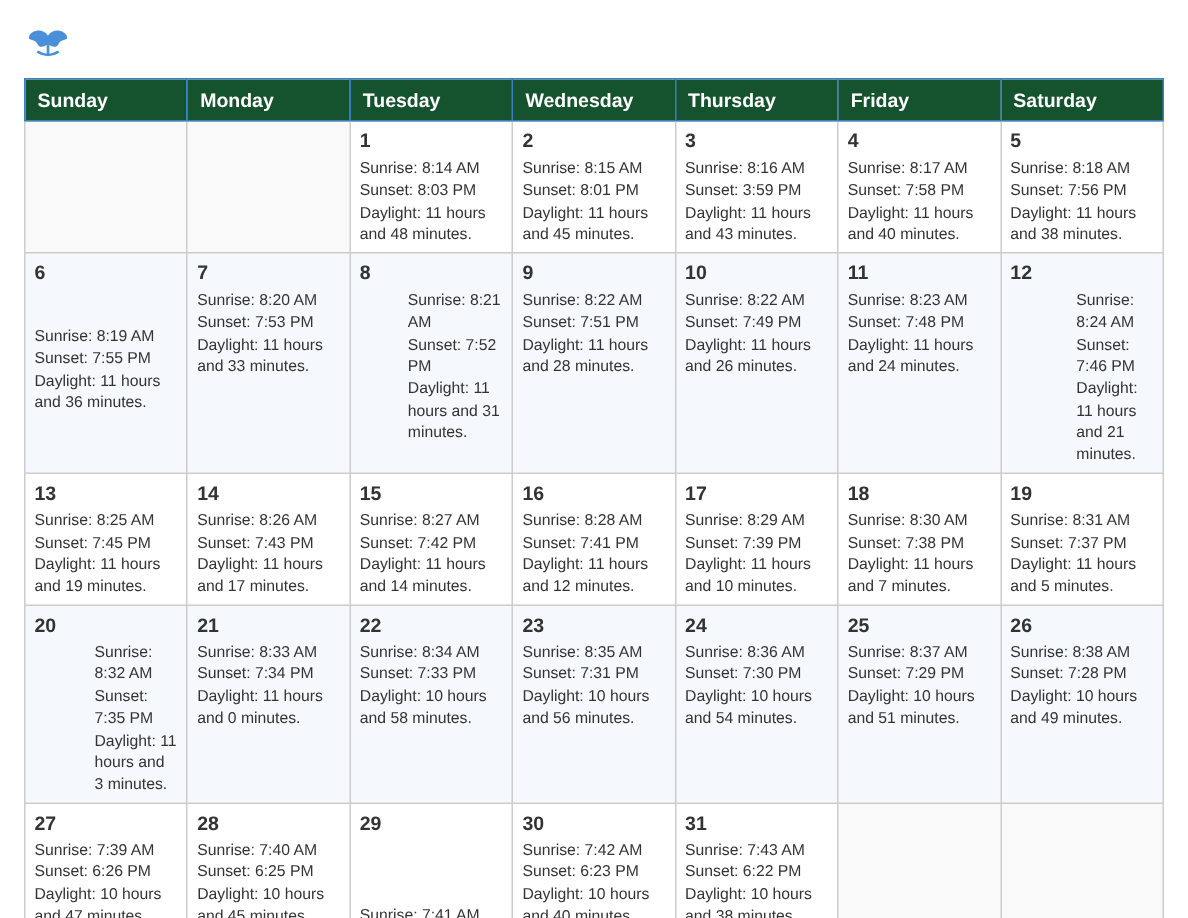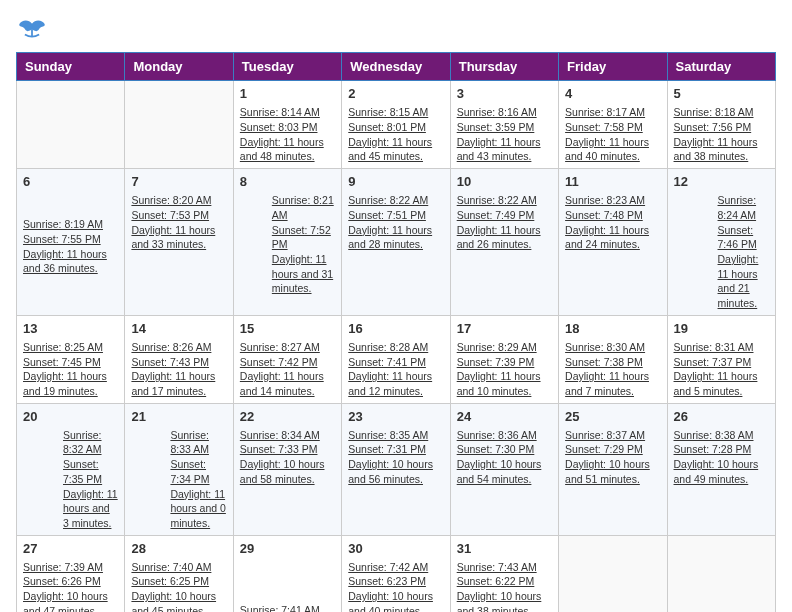--- a/index.html
+++ b/index.html
@@ -43,21 +43,21 @@
       color: #444;
       margin-top: 2px;
     }
     .calendar {
       width: 100%;
       border-collapse: collapse;
       margin-top: 8px;
       font-size: 11px;
     }
     .calendar th {
-      background: #701a75;
+      background: #14532d;
       color: #fff;
       text-align: left;
       padding: 6px 8px;
       font-size: 13px;
       font-weight: 600;
       border: 1px solid #3a7fc1;
     }
     .calendar td {
       border: 1px solid #ccc;
       vertical-align: top;
@@ -72,21 +72,20 @@
     .day-number {
       font-size: 13px;
       font-weight: bold;
       display: block;
       margin-bottom: 2px;
     }
     .day-info {
       font-size: 10.5px;
       color: #333;
       line-height: 1.4;
-      text-decoration: underline;
     }
     .empty { background: #f9f9f9 !important; }
   </style>
 </head>
 <body>
 
 <div class="header">
   <div class="logo">
     <svg class="logo-bird" viewBox="0 0 36 30" xmlns="http://www.w3.org/2000/svg">
       <path d="M18 8 C22 2, 30 4, 32 8 C34 12, 28 10, 26 14 C24 18, 20 16, 18 14 C16 16, 12 18, 10 14 C8 10, 2 12, 4 8 C6 4, 14 2, 18 8Z" fill="#4a90d9"></path>
@@ -241,21 +240,21 @@
       </tr>
       <tr>
         <td>
           <span class="day-number">20</span>
           <div class="day-info" style="white-space: pre-line; margin-left: 40px;">Sunrise: 8:32 AM
 Sunset: 7:35 PM
 Daylight: 11 hours and 3 minutes.</div>
         </td>
         <td>
           <span class="day-number">21</span>
-          <div class="day-info" style="white-space: pre-line; margin-left: 39px;">Sunrise: 8:33 AM
+          <div class="day-info" style="white-space: pre-line;">Sunrise: 8:33 AM
 Sunset: 7:34 PM
 Daylight: 11 hours and 0 minutes.</div>
         </td>
         <td>
           <span class="day-number">22</span>
           <div class="day-info" style="white-space: pre-line;">Sunrise: 8:34 AM
 Sunset: 7:33 PM
 Daylight: 10 hours and 58 minutes.</div>
         </td>
         <td>

